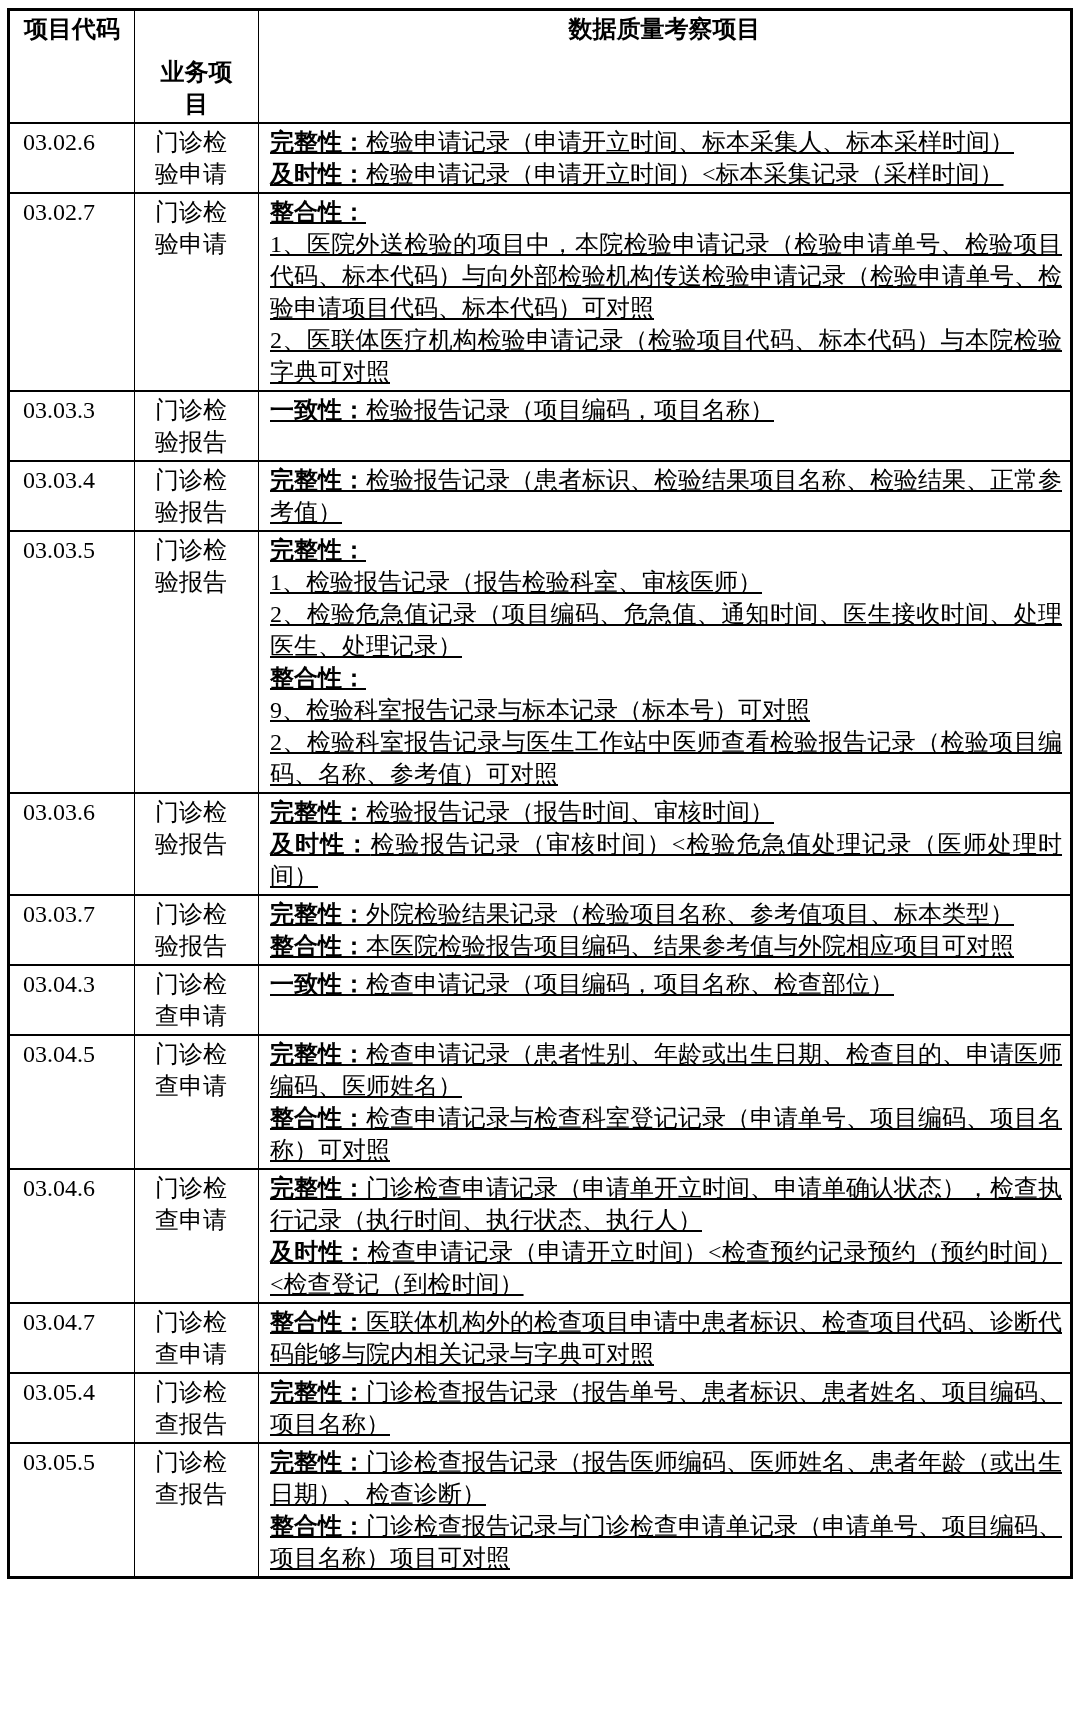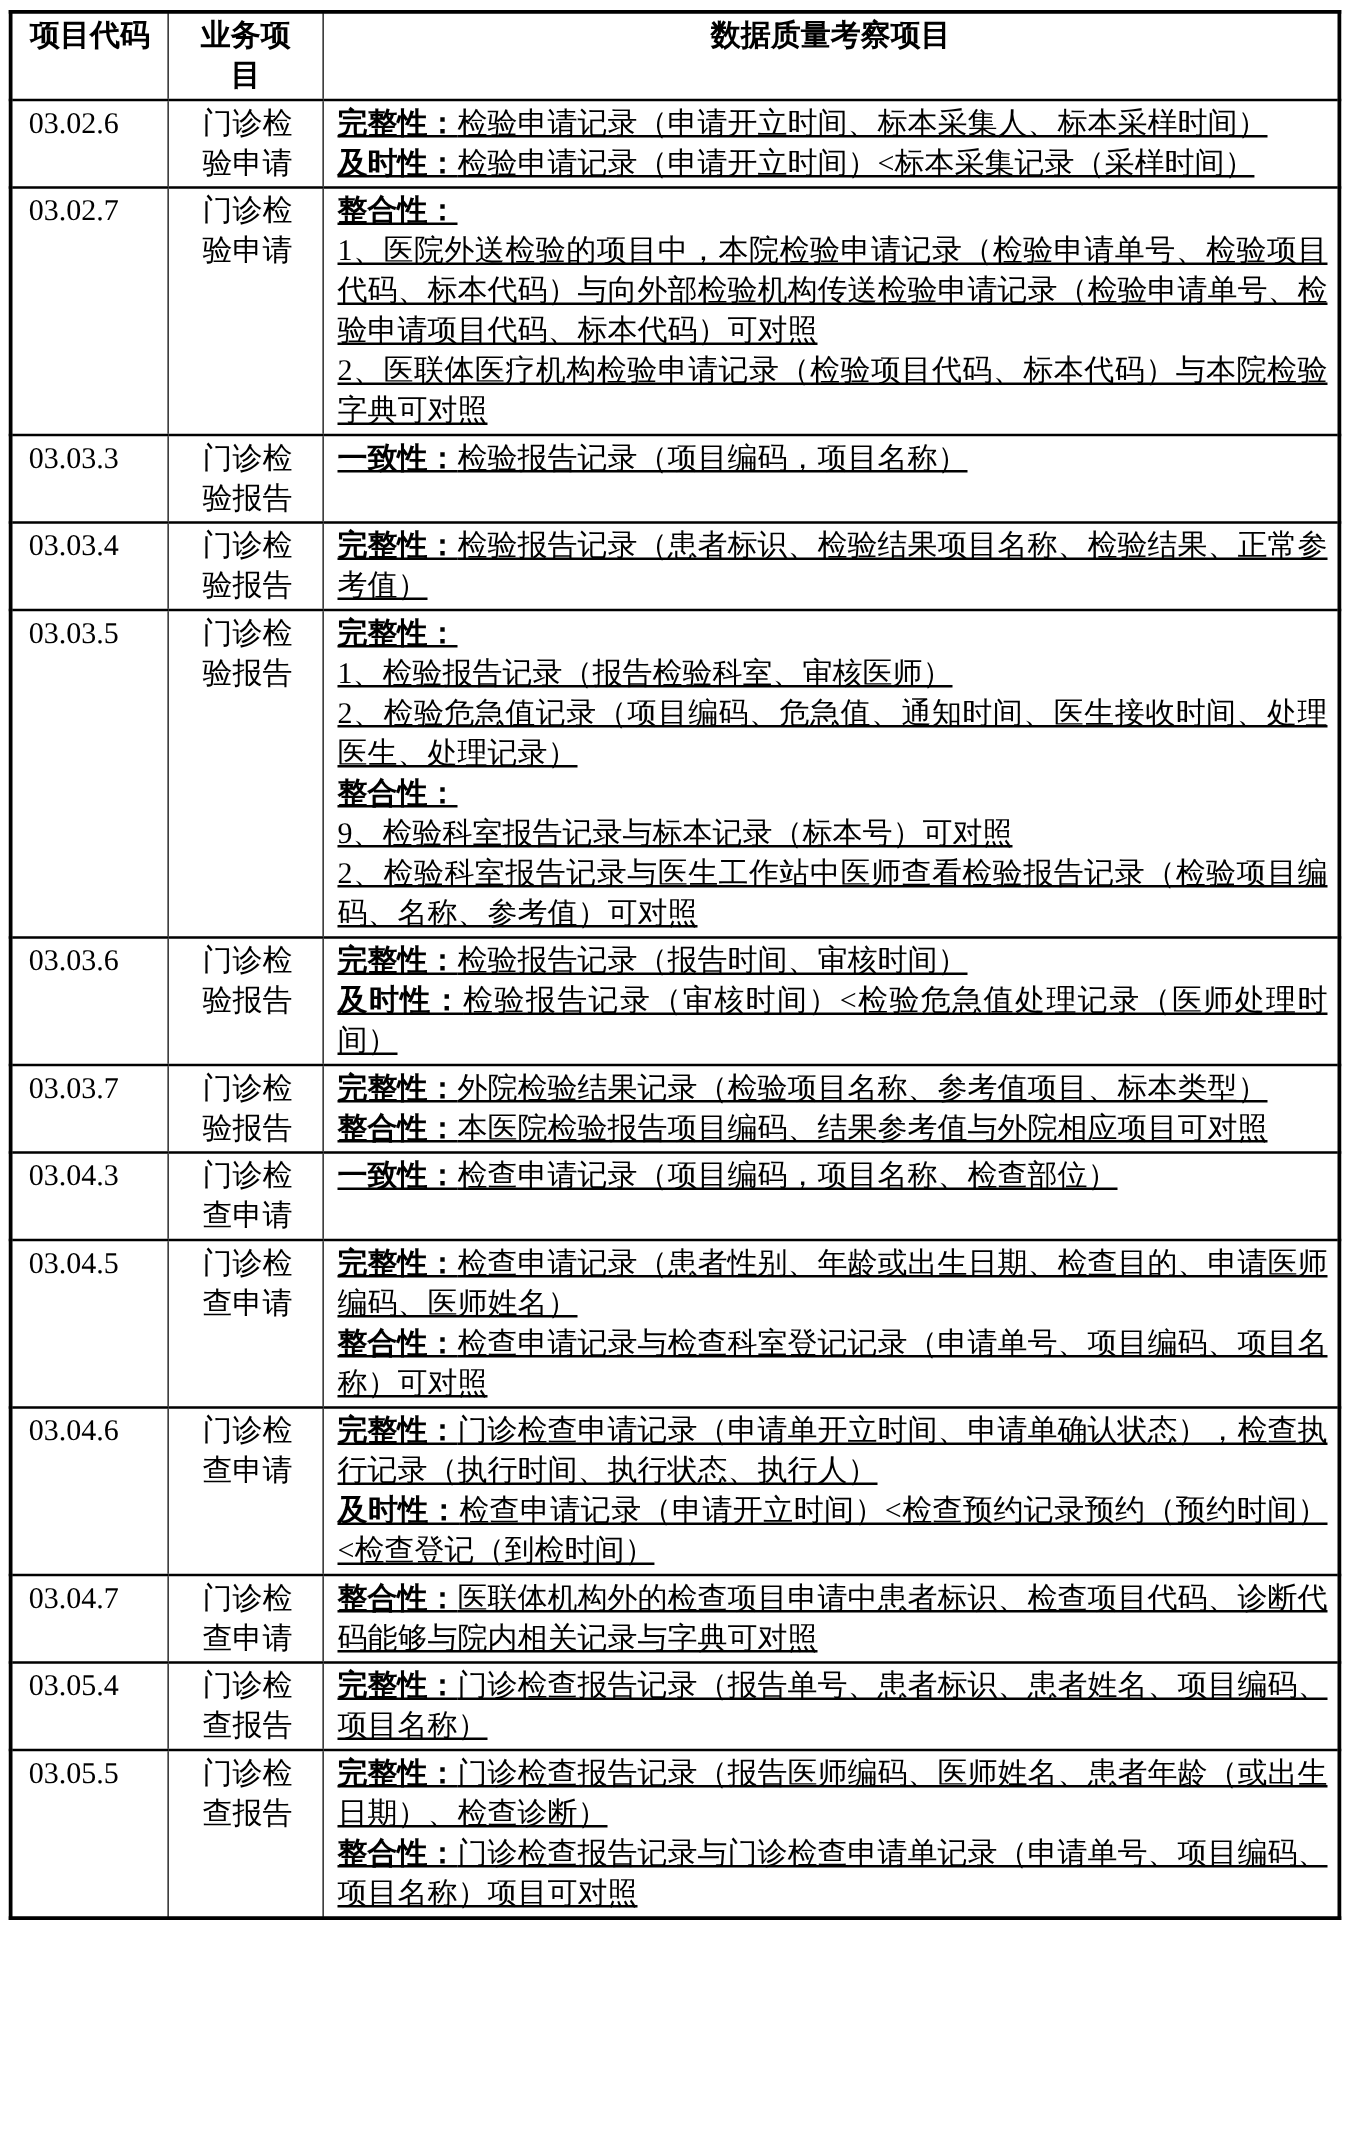--- a/index.html
+++ b/index.html
@@ -46,29 +46,30 @@
   }
   thead th {
     font-weight: 700;
     text-align: center;
     padding: 2px 4px;
     height: 62px;
   }
   .hdr-narrow {
     display: inline-block;
     max-width: 80px;
+    margin-top: 43px;
   }
   td.cell-code {
     padding-left: 13px;
     text-align: left;
     font-family: "Liberation Serif", "DejaVu Serif", serif;
   }
   td.cell-business {
     padding-left: 13px;
-    text-align: right;
+    text-align: center;
     margin-top: 36px;
   }
   td.cell-items {
     padding-left: 11px;
     padding-right: 8px;
     text-decoration: underline;
   }
   td.cell-items p {
     margin: 0;
     text-align: justify;

